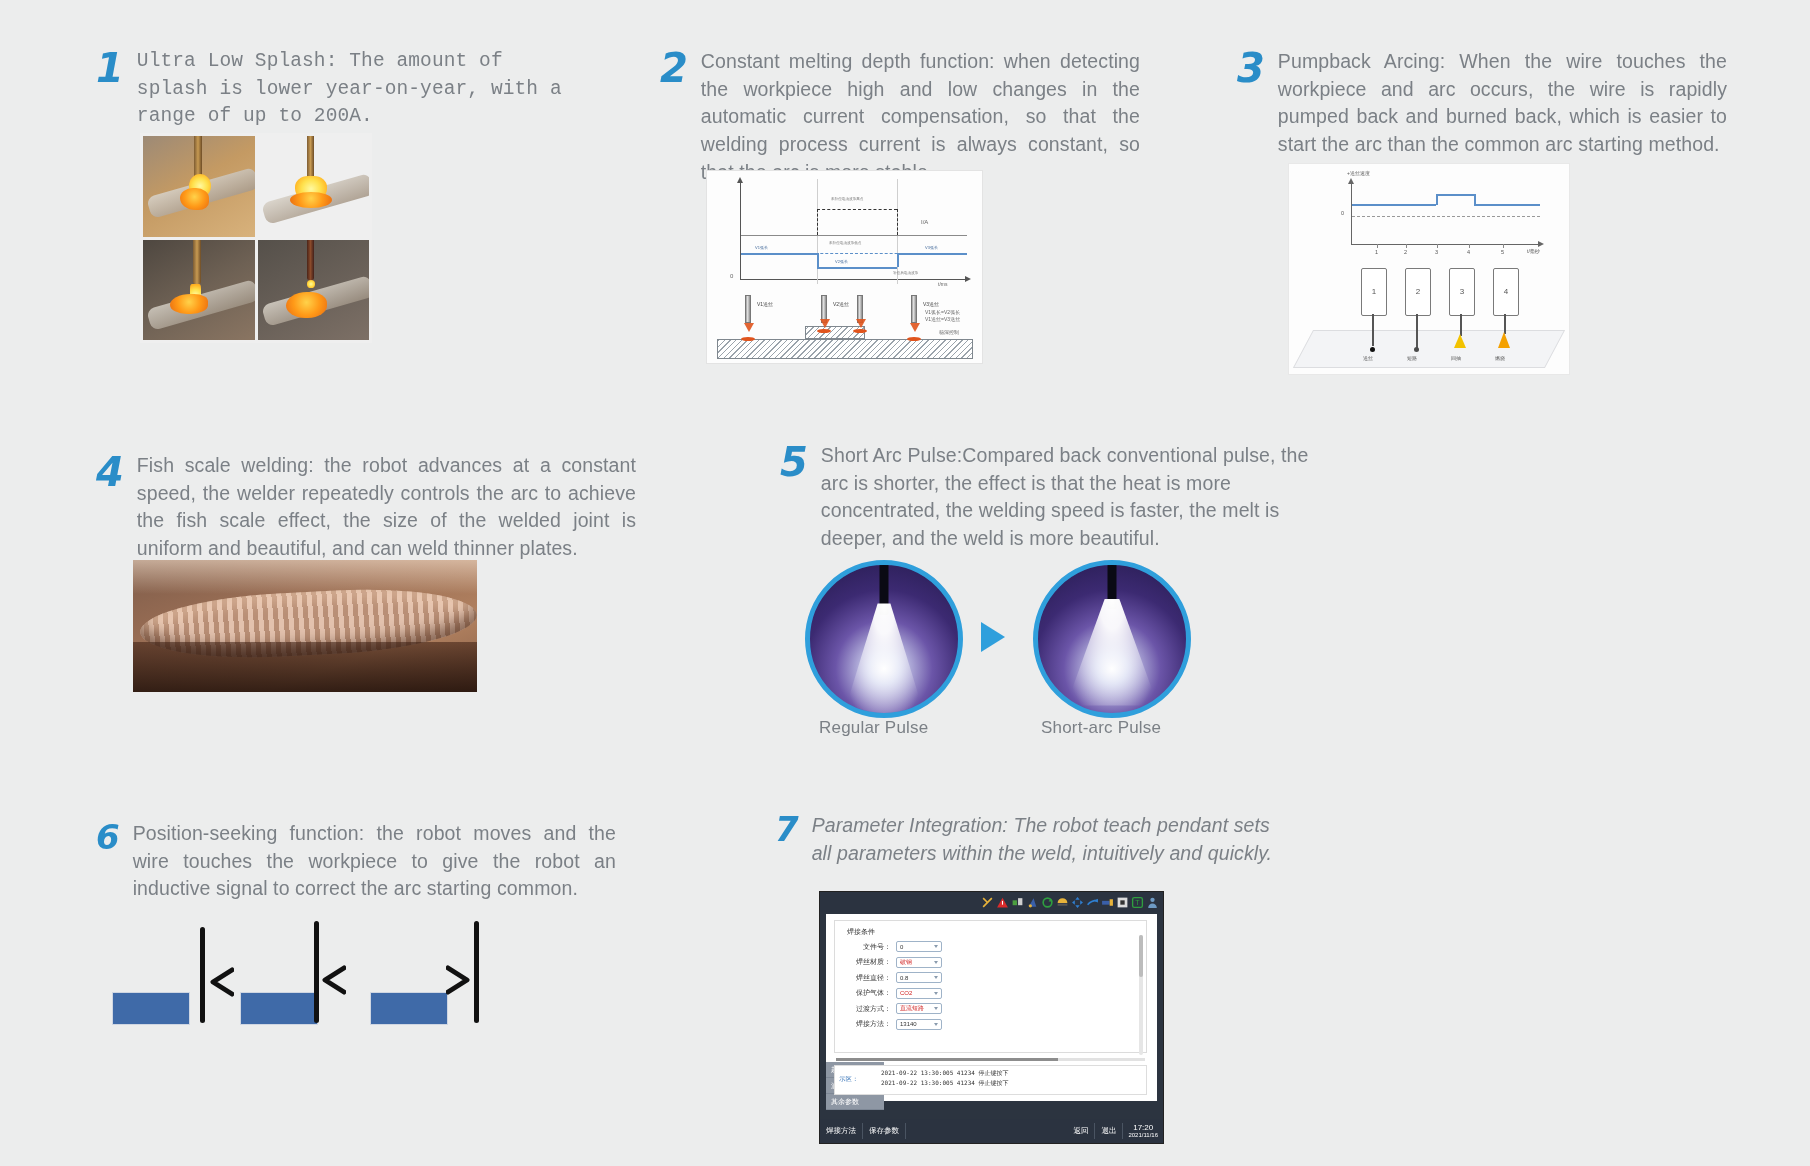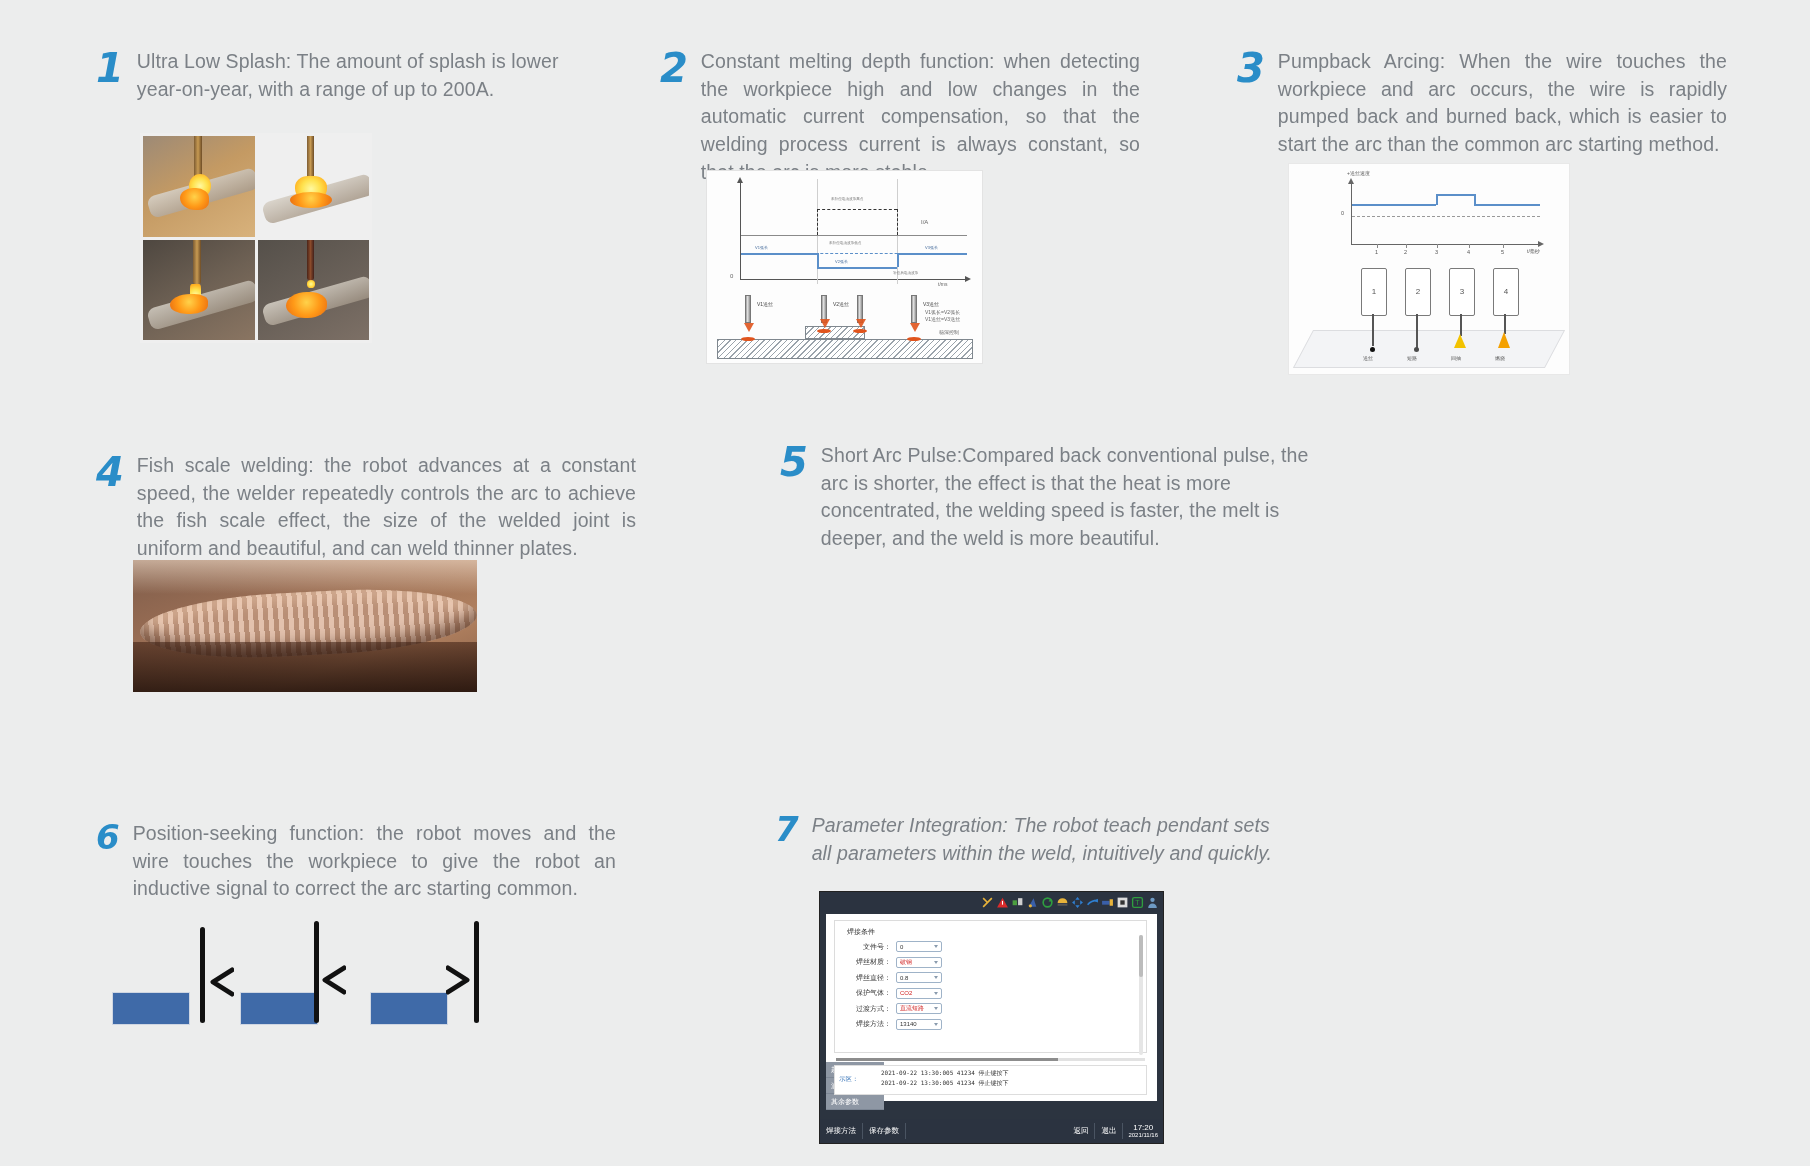--- a/index.html
+++ b/index.html
@@ -194,21 +194,21 @@
   .pd-clock s{display:block;font-size:6px;text-decoration:none;}
 </style>
 </head>
 <body>
 
 <div class="page">
 
   <div class="feature" style="left:96px;top:48px;width:470px;">
     <div class="feat-head">
       <div class="num">1</div>
-      <div class="desc" style="width:450px;">Ultra Low Splash: The amount of splash is lower year-on-year, with a range of up to 200A.</div>
+      <div class="desc" style="width:450px;font-family:Liberation Mono, monospace;">Ultra Low Splash: The amount of splash is lower year-on-year, with a range of up to 200A.</div>
     </div>
   </div>
 
   <div class="photo-grid">
     <div class="pcell pc1">
       <div class="bar2"></div>
       <div class="torch"></div>
       <div class="blob blob-y" style="left:41%;top:38%;width:20%;height:24%;"></div>
       <div class="blob blob-o" style="left:33%;top:52%;width:26%;height:22%;border-radius:50% 50% 40% 60%;"></div>
     </div>
@@ -382,20 +382,33 @@
     <div class="wp-shadow"></div>
   </div>
 
   <div class="feature" style="left:780px;top:442px;width:530px;">
     <div class="feat-head">
       <div class="num">5</div>
       <div class="desc" style="width:512px;">Short Arc Pulse:Compared back conventional pulse, the arc is shorter, the effect is that the heat is more concentrated, the welding speed is faster, the melt is deeper, and the weld is more beautiful.</div>
     </div>
   </div>
 
+  <div class="arcrow">
+    <div class="arcimg" style="left:0;top:0;">
+      <div class="arc-wire"></div>
+      <div class="arc-cone"></div>
+    </div>
+    <div class="arc-sep"></div>
+    <div class="arcimg" style="left:228px;top:0;">
+      <div class="arc-wire" style="height:30%;"></div>
+      <div class="arc-cone" style="top:23%;width:62%;height:72%;"></div>
+    </div>
+    <div class="caplbl" style="left:14px;top:158px;">Regular Pulse</div>
+    <div class="caplbl" style="left:236px;top:158px;">Short-arc Pulse</div>
+  </div>
 
   <div class="feature" style="left:96px;top:820px;width:520px;">
     <div class="feat-head">
       <div class="num" style="font-size:34px;">6</div>
       <div class="desc just" style="width:490px;">Position-seeking function: the robot moves and the wire touches the workpiece to give the robot an inductive signal to correct the arc starting common.</div>
     </div>
   </div>
 
   <div class="seek">
     <div class="seek-unit" style="left:0;">

